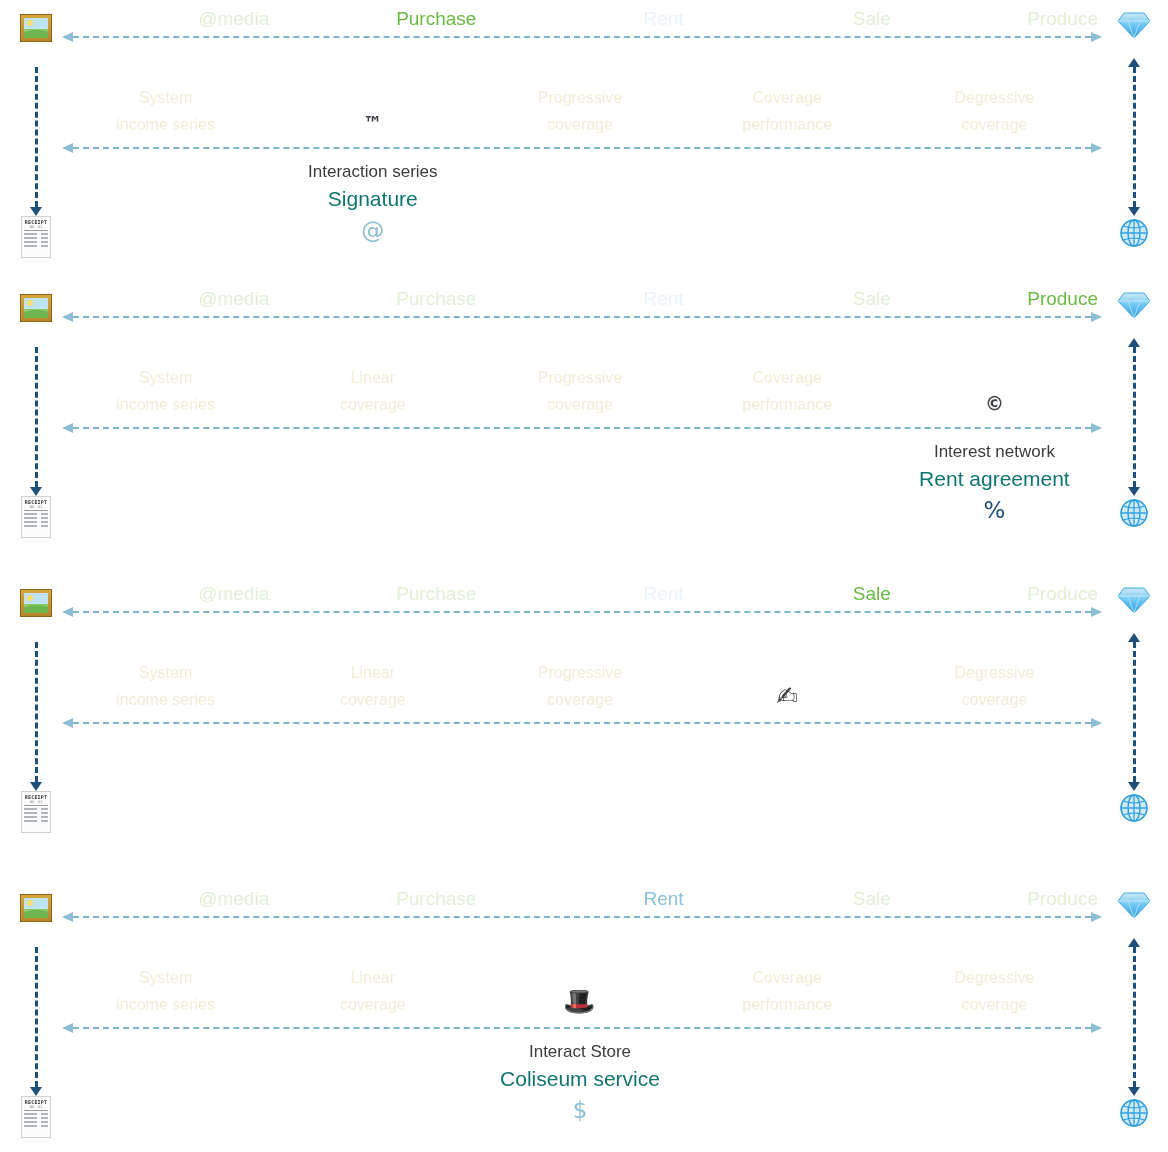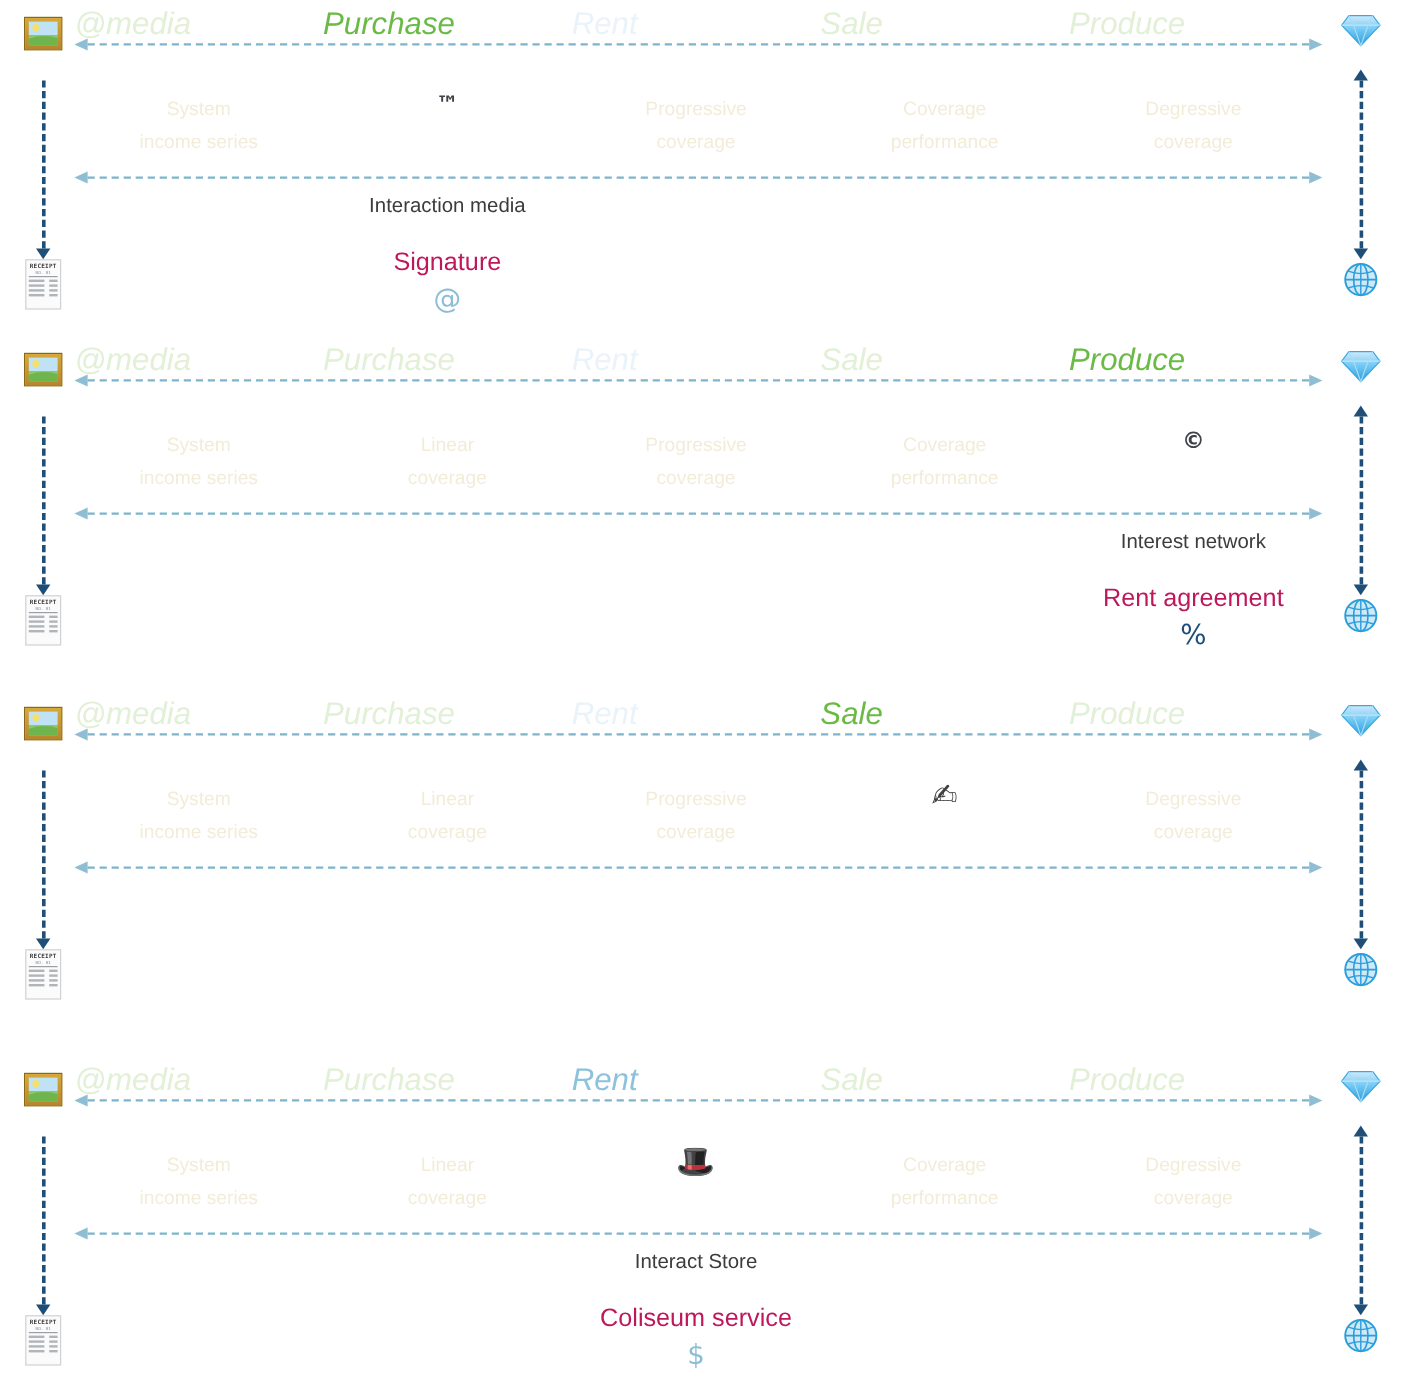--- a/index.html
+++ b/index.html
@@ -155,23 +155,22 @@
   .hdr {
     position: absolute;
     left: 62px;
     right: 70px;
     top: 2px;
     height: 36px;
     display: flex;
   }
   .hdr .cell {
     flex: 1 1 0;
-    text-align: left;
-    font-size: 26px;
-    font-style: italic;
+    text-align: right;
+    font-size: 19px;
     line-height: 34px;
     white-space: nowrap;
   }
   .st-on-green  { color: #6aba45; }
   .st-off-green { color: #e1f0d6; }
   .st-on-blue   { color: #8cc2dc; }
   .st-off-blue  { color: #e9f3f9; }
 
   
   .hconn {
@@ -199,20 +198,21 @@
   .hconn .hhead.right { right: 0; border-left: 11px solid #8fbdd4; }
 
   
   .band {
     position: absolute;
     left: 62px;
     right: 70px;
     top: 56px;
     height: 82px;
     display: flex;
+    align-items: flex-end;
   }
   .band .cell {
     flex: 1 1 0;
     text-align: center;
     font-size: 16px;
     line-height: 27px;
     color: #f2ecd8;
     padding-top: 22px;
     white-space: nowrap;
   }
@@ -252,22 +252,21 @@
   .detail .d-title {
     display: block;
     font-size: 17px;
     line-height: 24px;
     color: #3c3c3c;
   }
   .detail .d-sub {
     display: block;
     font-size: 21px;
     line-height: 30px;
-    color: #be185d;
-    margin-top: 20px;
+    color: #0f766e;
   }
   .detail .d-sym {
     display: block;
     font-size: 23px;
     line-height: 32px;
     color: #8cbdd6;
     font-family: "DejaVu Sans", sans-serif;
   }
   .detail .cell.dark .d-sym { color: #1f4e79; }
   .detail .cell.empty { visibility: hidden; }
@@ -358,21 +357,21 @@
       <div class="band">
         <div class="cell"><span class="l1">System</span><span class="l2">income series</span></div>
         <div class="cell active"><span class="mark">™</span></div>
         <div class="cell"><span class="l1">Progressive</span><span class="l2">coverage</span></div>
         <div class="cell"><span class="l1">Coverage</span><span class="l2">performance</span></div>
         <div class="cell"><span class="l1">Degressive</span><span class="l2">coverage</span></div>
       </div>
       <div class="detail">
         <div class="cell empty"></div>
         <div class="cell">
-          <span class="d-title">Interaction media</span>
+          <span class="d-title">Interaction series</span>
           <span class="d-sub">Signature</span>
           <span class="d-sym">@</span>
         </div>
         <div class="cell empty"></div>
         <div class="cell empty"></div>
         <div class="cell empty"></div>
       </div>
     </div>
     <div class="panel" style="top: 280px;">
       <div class="rail-left">

